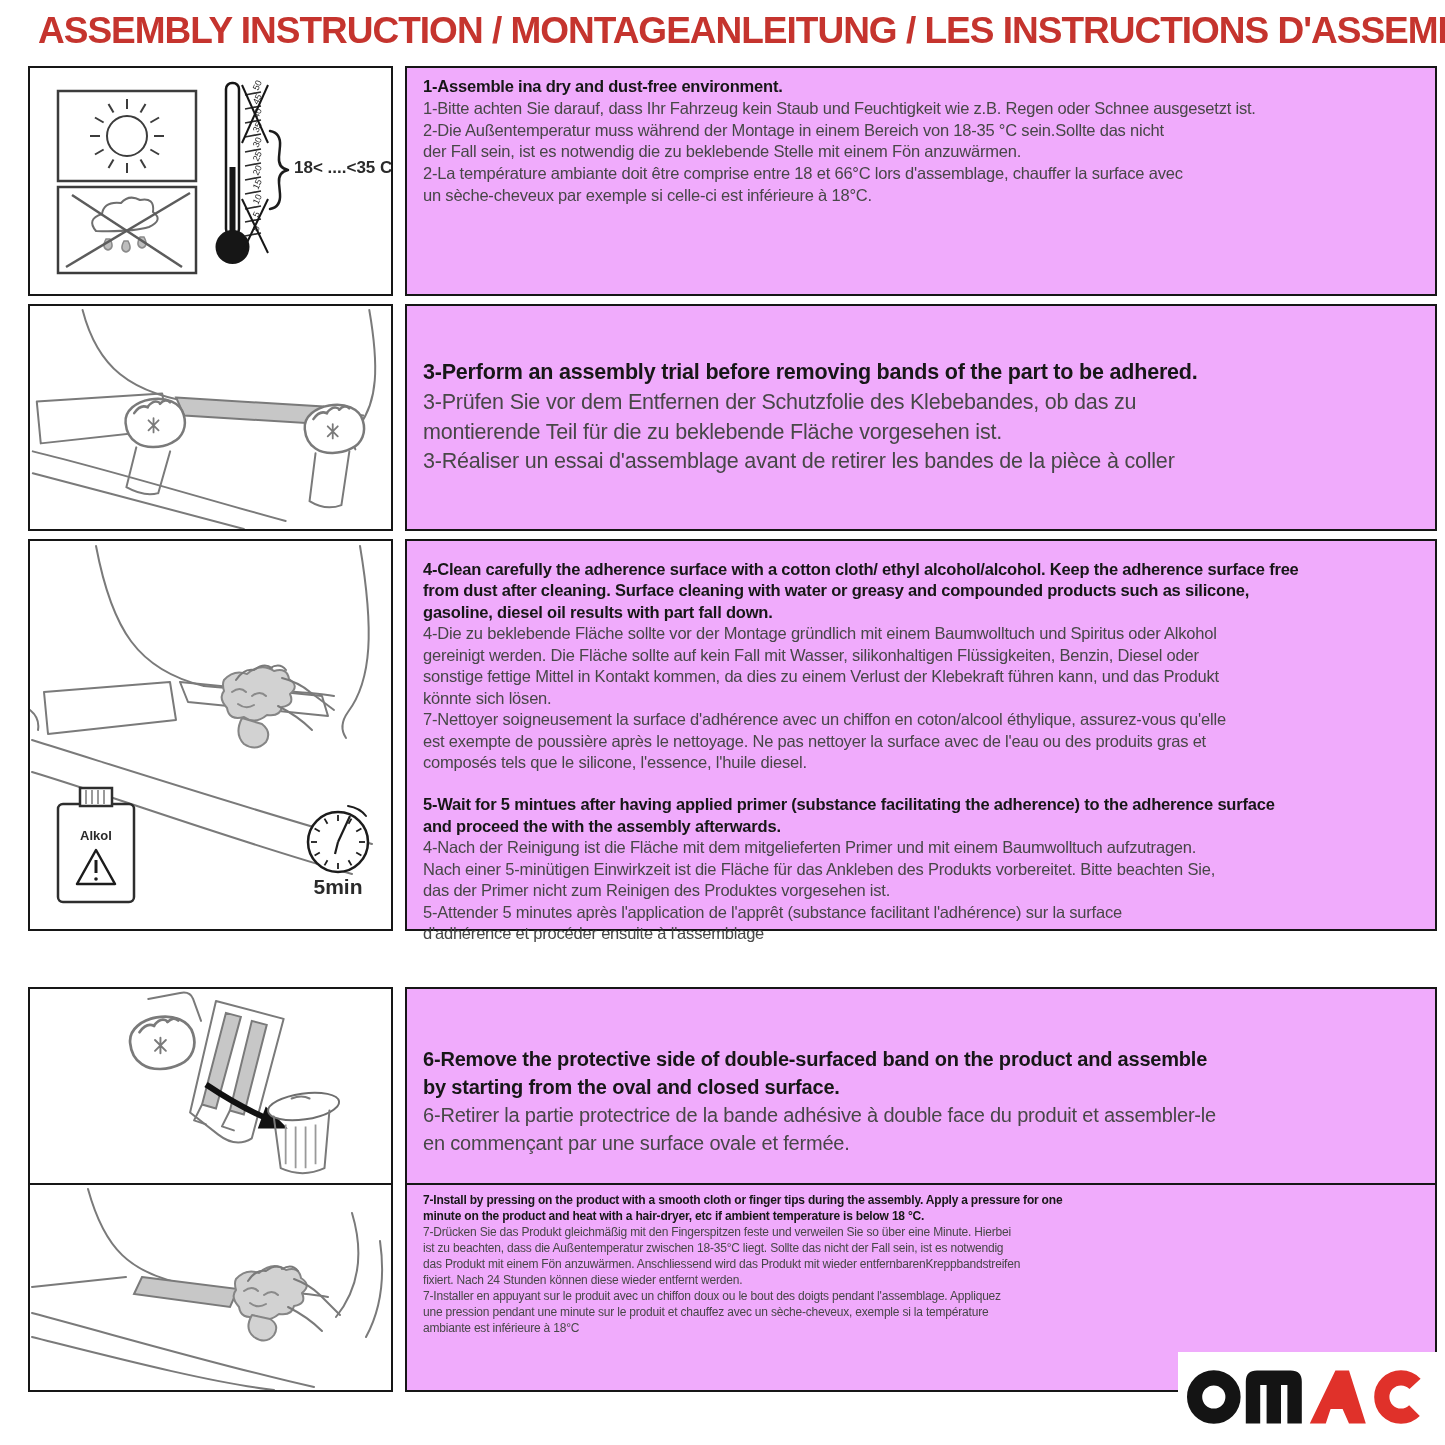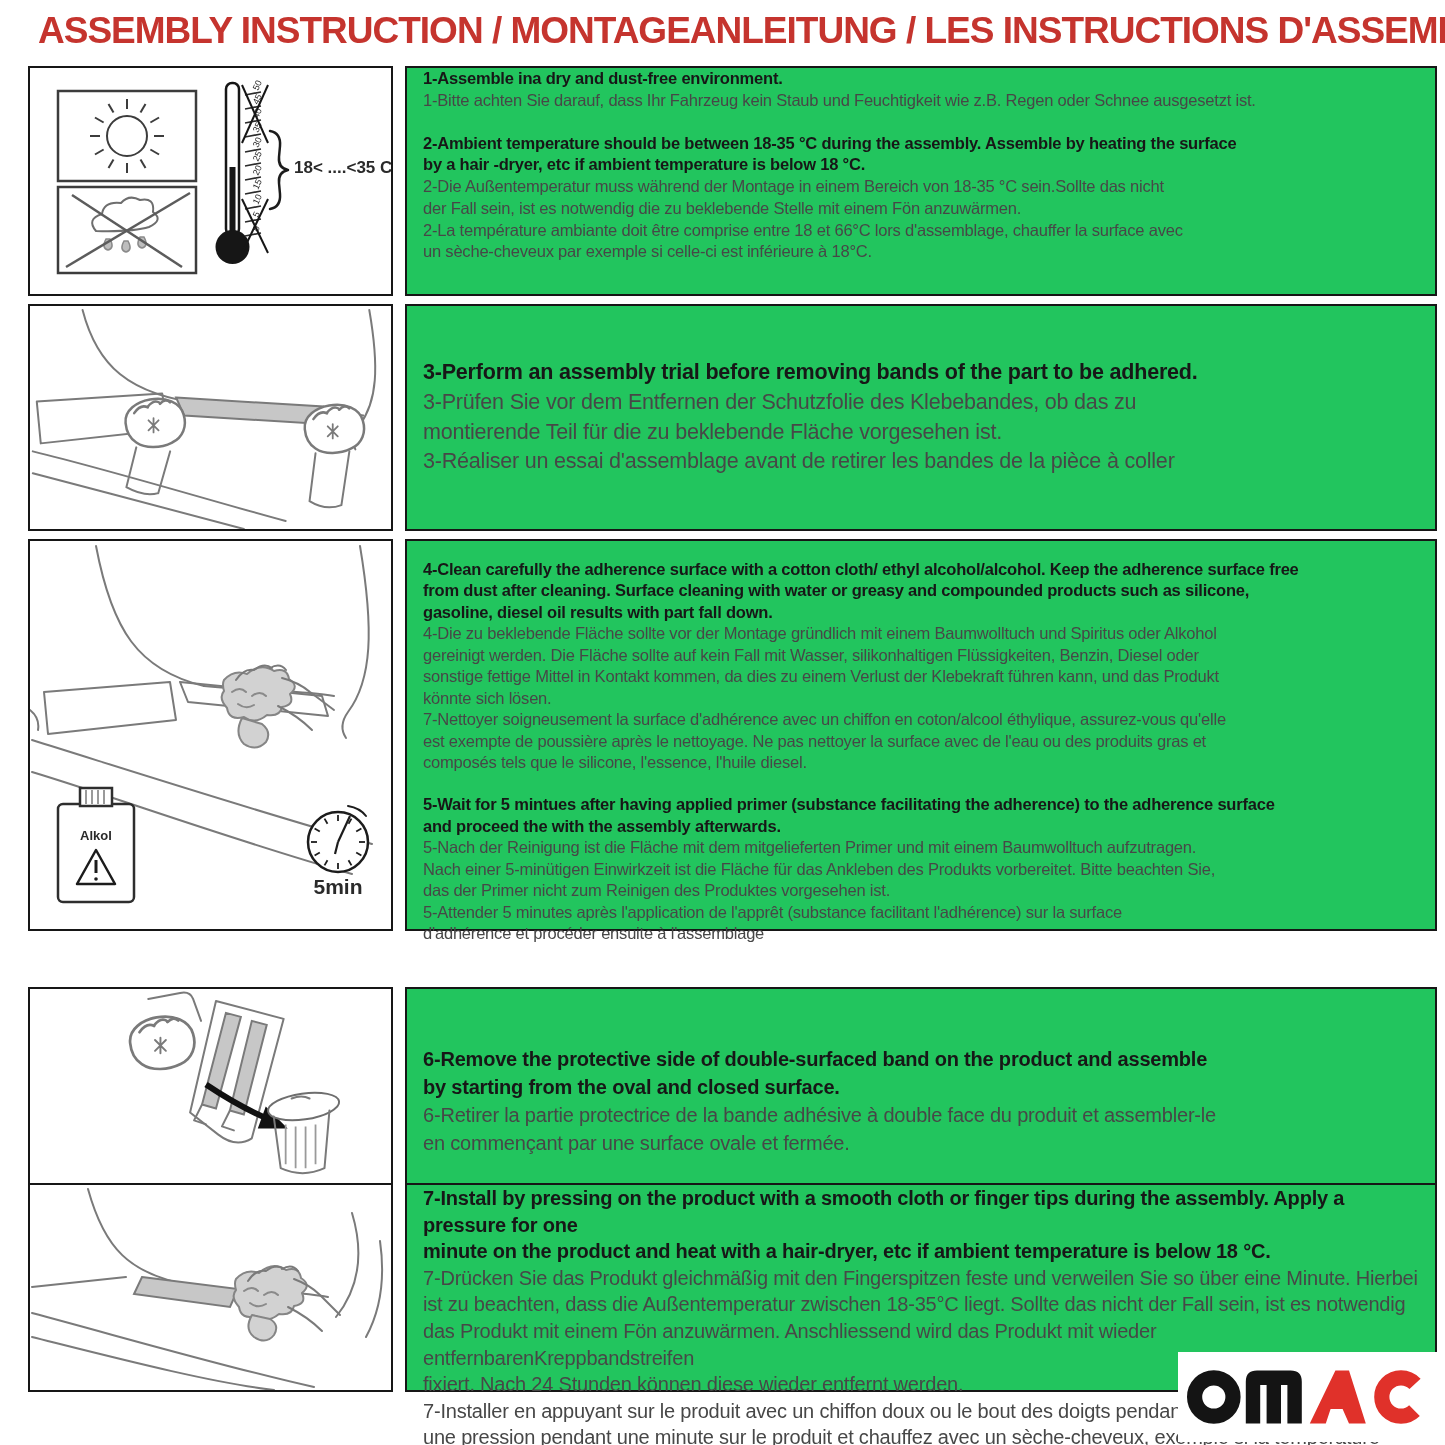--- a/index.html
+++ b/index.html
@@ -3,31 +3,31 @@
 <meta charset="utf-8">
 <style>
   html,body{margin:0;padding:0;background:#ffffff;}
   .page{position:relative;width:1445px;height:1445px;background:#fff;overflow:hidden;
         font-family:"Liberation Sans",sans-serif;}
   .page-title{position:absolute;top:10px;left:38px;width:1400px;
         font-size:37px;font-weight:bold;letter-spacing:-1px;color:#c5342e;white-space:nowrap;}
   .row{position:absolute;left:28px;width:1409px;display:flex;}
   .illus{flex:0 0 365px;width:365px;border:2px solid #161616;background:#fff;box-sizing:border-box;}
   .illus svg{display:block;width:100%;height:100%;}
-  .textbox{flex:1;margin-left:12px;border:2px solid #161616;background:#22c55e;box-sizing:border-box;
-        padding:0 16px;display:flex;flex-direction:column;}
+  .textbox{flex:1;margin-left:12px;border:2px solid #161616;background:#f0abfc;box-sizing:border-box;
+        padding:8px 16px;display:flex;flex-direction:column;}
   .textbox.vcenter{justify-content:center;}
   .textbox p{margin:0;white-space:pre-line;color:#474747;}
   .textbox p.b{font-weight:bold;color:#171717;}
   .textbox p.gap{margin-top:21px;}
   .fs1 p{font-size:16.5px;line-height:1.32;letter-spacing:-0.2px;}
   .fs2 p{font-size:21.5px;line-height:1.38;letter-spacing:-0.2px;}
   .fs3 p{font-size:16.5px;line-height:1.30;letter-spacing:-0.2px;}
   .fs4 p{font-size:20px;line-height:1.40;letter-spacing:-0.2px;}
-  .fs5 p{font-size:20px;line-height:1.33;letter-spacing:-0.2px;}
+  .fs5 p{font-size:12px;line-height:1.33;letter-spacing:-0.2px;}
   .line{stroke:#7a7a7a;stroke-width:2;fill:none;stroke-linecap:round;stroke-linejoin:round;}
   .ink{stroke:#1c1c1c;fill:none;stroke-linecap:round;stroke-linejoin:round;}
   .strip{fill:#c7c7c7;stroke:#7a7a7a;stroke-width:2;}
   .clothf{fill:#d2d2d2;stroke:#858585;stroke-width:2;stroke-linejoin:round;}
   .svgtxt{font-family:"Liberation Sans",sans-serif;fill:#2a2a2a;}
   .logo{position:absolute;top:1352px;left:1178px;width:262px;height:90px;background:#fff;
         display:flex;align-items:center;justify-content:center;}
   .hiddendefs{position:absolute;width:0;height:0;overflow:hidden;}
 </style>
 </head>
@@ -120,22 +120,20 @@
               <line x1="238" y1="130" x2="212" y2="184"></line>
           </g>
           <path d="M240,62 q11,2 10,15 l-1,11 q-1,11 9,13 q-10,2 -9,13 l1,11 q1,13 -10,15" class="ink" stroke-width="2.5"></path>
           <text x="264" y="104" class="svgtxt" font-size="17" font-weight="bold">18&lt; ....&lt;35 C</text>
         </g>
       </svg>
     </div>
     <div class="textbox fs1">
       <p class="b">1-Assemble ina dry and dust-free environment.</p>
       <p>1-Bitte achten Sie darauf, dass Ihr Fahrzeug kein Staub und Feuchtigkeit wie z.B. Regen oder Schnee ausgesetzt ist.</p>
-      <p class="b gap">2-Ambient temperature should be between 18-35 °C  during the assembly. Assemble by heating the surface
-by a hair -dryer, etc if ambient temperature is below 18 °C.</p>
       <p>2-Die Außentemperatur muss während der Montage in einem Bereich von 18-35 °C  sein.Sollte das nicht
 der Fall sein, ist es notwendig die zu beklebende Stelle mit einem Fön anzuwärmen.</p>
       <p>2-La température ambiante doit être comprise entre 18 et 66°C lors d'assemblage, chauffer la surface avec
 un sèche-cheveux par exemple si celle-ci est inférieure à 18°C.</p>
     </div>
   </section>
 
   <section class="row" style="top:304px;height:227px;">
     <div class="illus">
       <svg viewBox="0 0 361 224">
@@ -223,21 +221,21 @@
 gasoline, diesel oil results with part fall down.</p>
       <p>4-Die zu beklebende Fläche sollte vor der Montage gründlich mit einem Baumwolltuch und Spiritus oder Alkohol
 gereinigt werden. Die Fläche sollte auf kein Fall mit Wasser, silikonhaltigen Flüssigkeiten, Benzin, Diesel oder
 sonstige fettige Mittel in Kontakt kommen, da dies zu einem Verlust der Klebekraft führen kann, und das Produkt
 könnte sich lösen.</p>
       <p>7-Nettoyer soigneusement la surface d'adhérence avec un chiffon en coton/alcool éthylique, assurez-vous qu'elle
 est exempte de poussière après le nettoyage. Ne pas nettoyer la surface avec de l'eau ou des produits gras et
 composés tels que le silicone, l'essence, l'huile diesel.</p>
       <p class="b gap">5-Wait for 5 mintues after having applied primer (substance facilitating the adherence) to the adherence surface
 and proceed the with the assembly afterwards.</p>
-      <p>5-Nach der Reinigung ist die Fläche mit dem mitgelieferten Primer und mit einem Baumwolltuch aufzutragen.
+      <p>4-Nach der Reinigung ist die Fläche mit dem mitgelieferten Primer und mit einem Baumwolltuch aufzutragen.
 Nach einer 5-minütigen Einwirkzeit ist die Fläche für das Ankleben des Produkts vorbereitet. Bitte beachten Sie,
 das der Primer nicht zum Reinigen des Produktes vorgesehen ist.</p>
       <p>5-Attender 5 minutes après l'application de l'apprêt (substance facilitant l'adhérence) sur la surface
 d'adhérence et procéder ensuite à l'assemblage</p>
     </div>
   </section>
 
   <section class="row" style="top:939px;height:227px;margin-top:48px;">
     <div class="illus">
       <svg viewBox="0 0 361 224">

